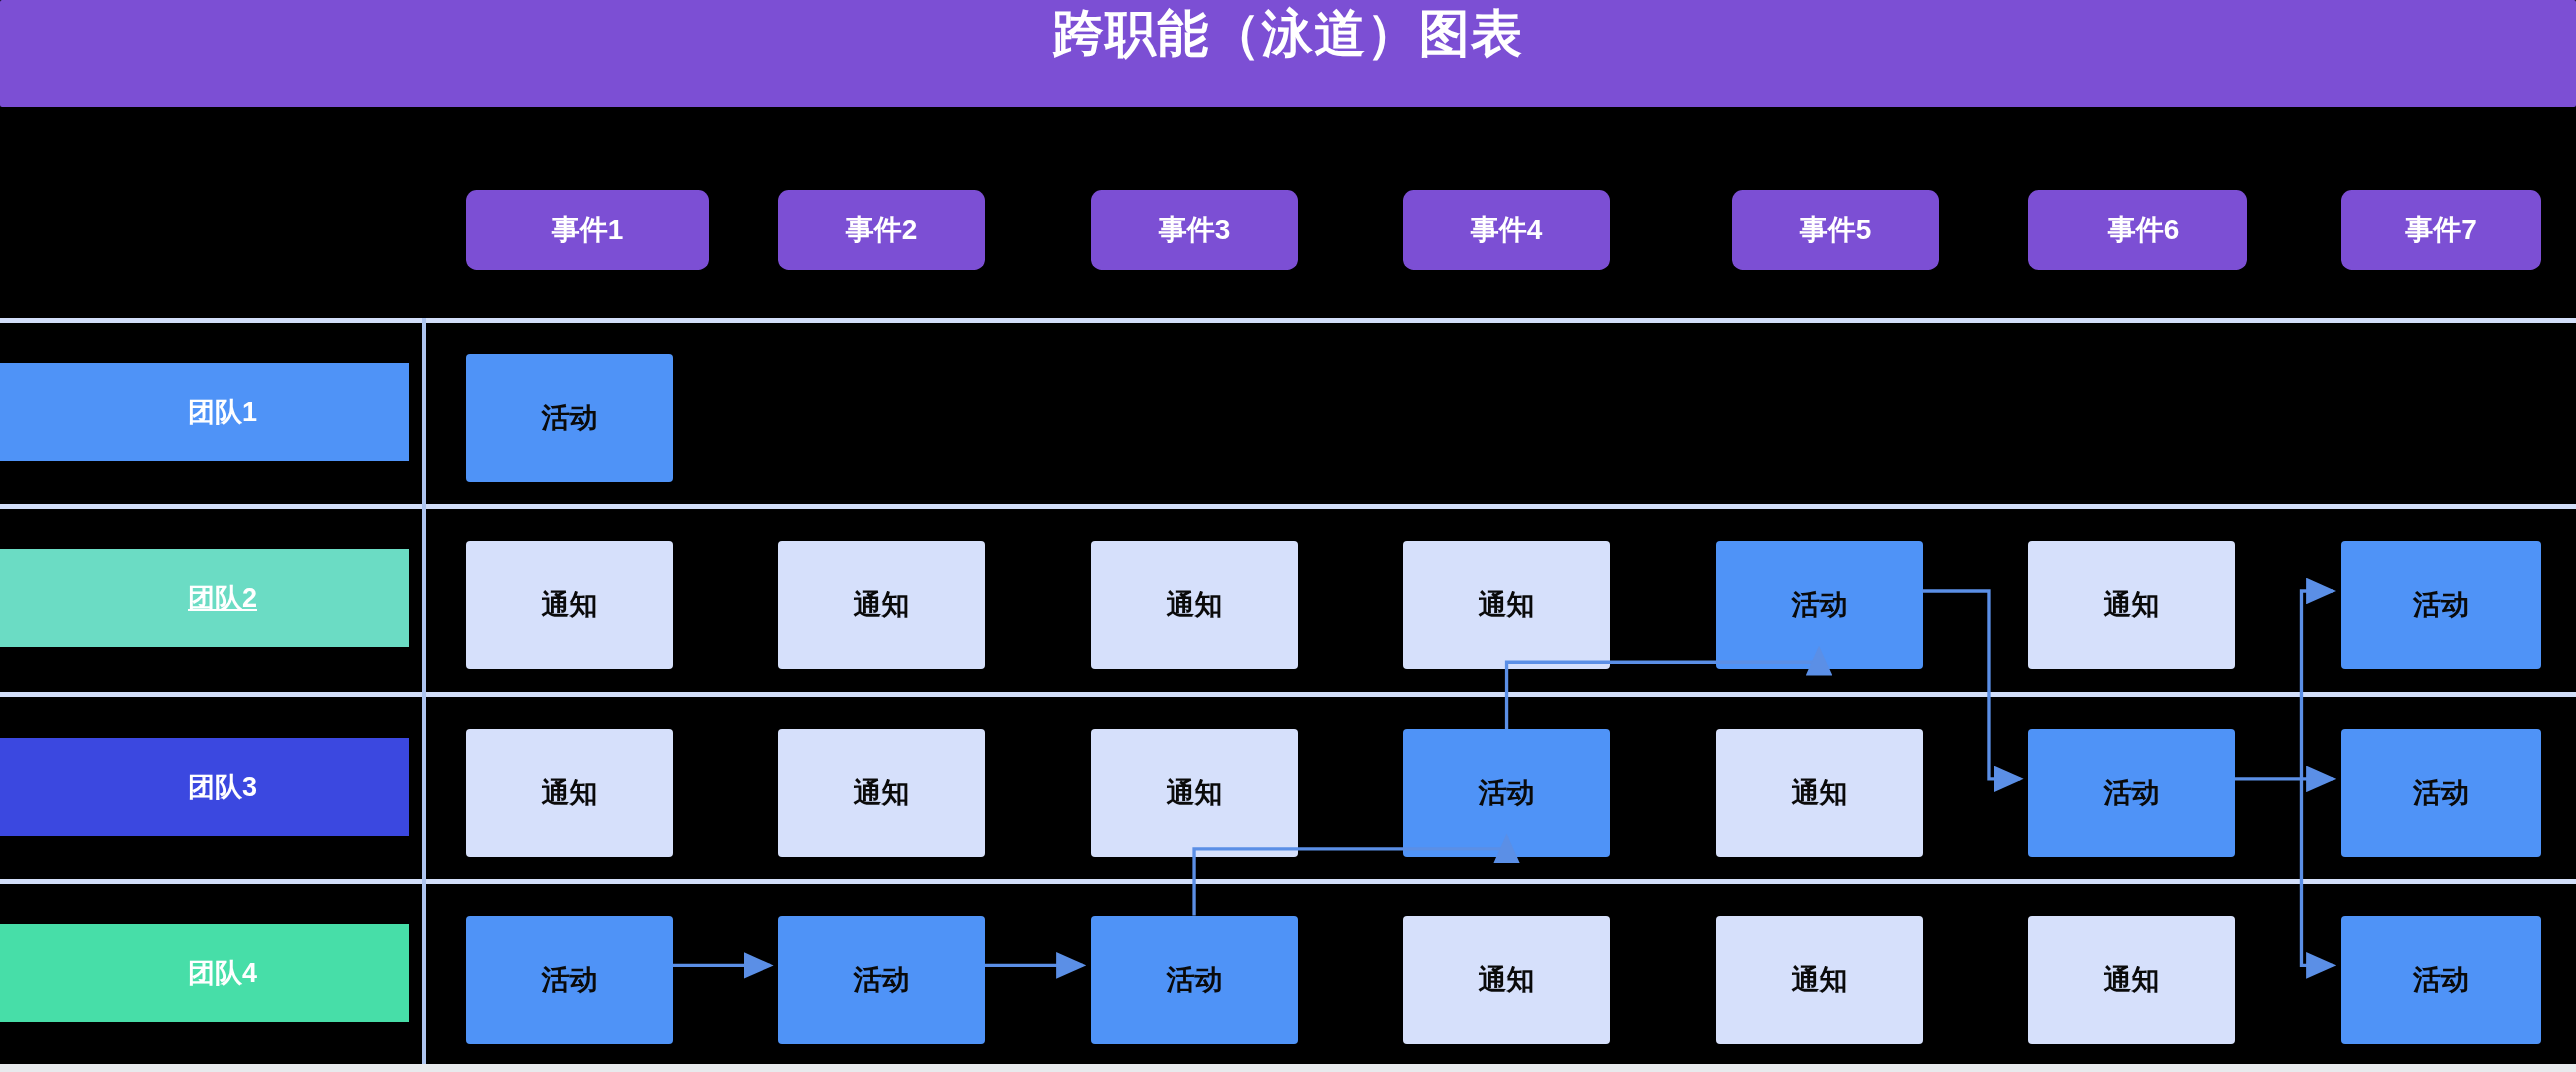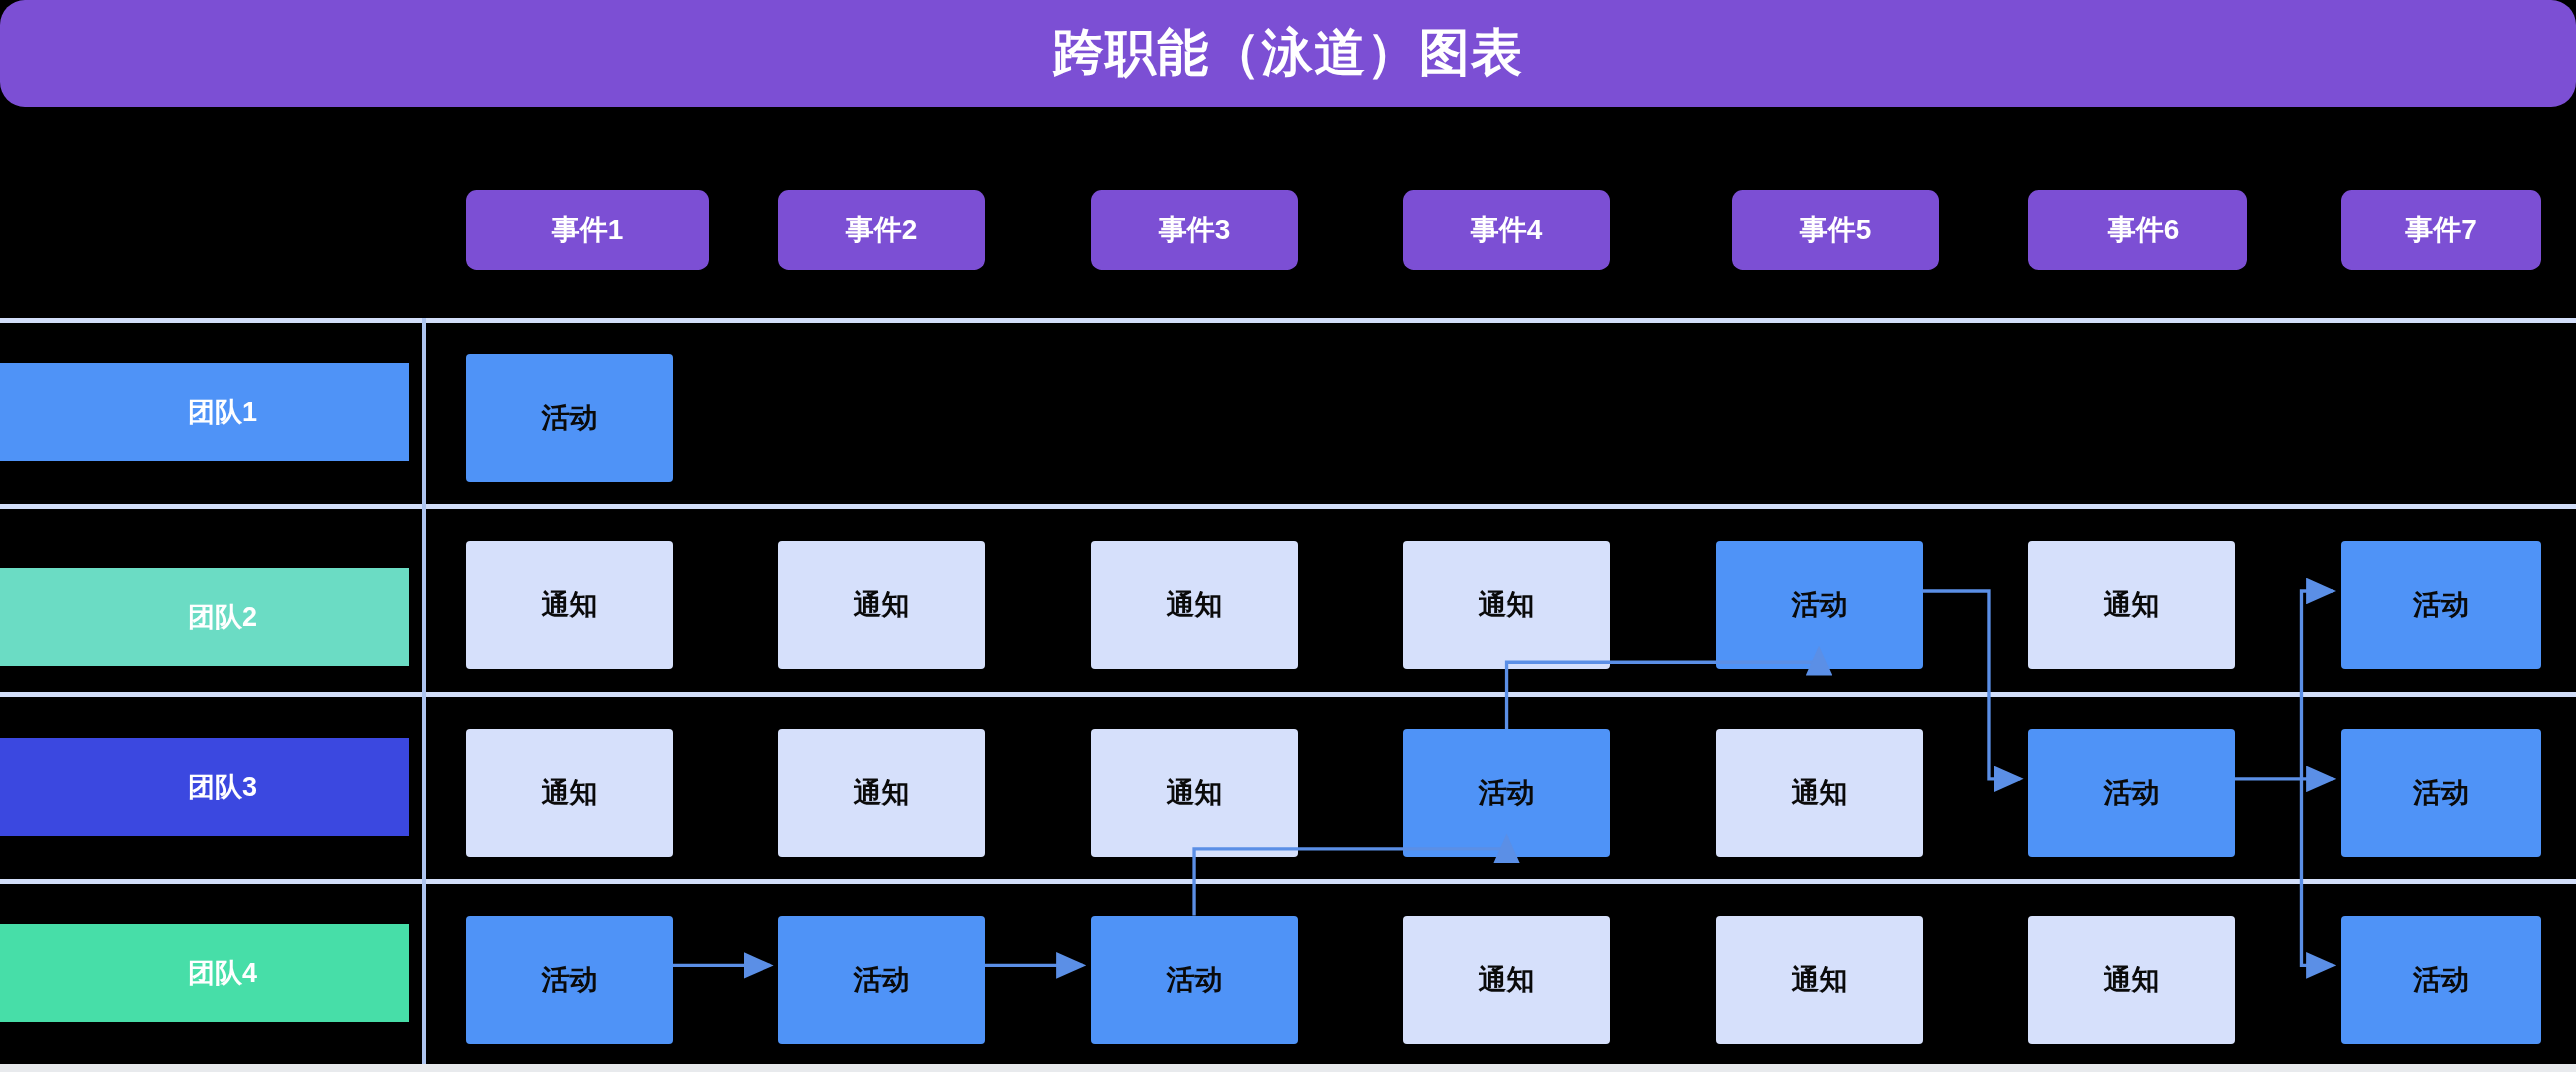--- a/index.html
+++ b/index.html
@@ -4,22 +4,22 @@
 <style>
   html,body{margin:0;padding:0;background:#000;}
   body{
     width:2576px;height:1072px;overflow:hidden;position:relative;
     font-family:"Liberation Sans","DejaVu Sans",sans-serif;
   }
 
   
   #title-bar{
     position:absolute;left:0;top:0;width:2576px;height:107px;
-    background:#7c4fd4;border-radius:25px;
-    display:flex;align-items:center;justify-content:center;
+    background:#7c4fd4;border-radius:2px;
+    display:flex;justify-content:center;
   }
   #title-text{
     color:#ffffff;font-size:51px;font-weight:bold;letter-spacing:1.3px;
     white-space:nowrap;
   }
 
   
   #diagram{position:absolute;left:0;top:0;width:2576px;height:1072px;}
 
   .event-chip{
@@ -77,21 +77,21 @@
   <div id="lane-separators">
       <div class="lane-sep" style="top: 318px; background: rgb(210, 222, 249);"></div>
       <div class="lane-sep" style="top: 504px; background: rgb(210, 222, 249);"></div>
       <div class="lane-sep" style="top: 692px; background: rgb(210, 222, 249);"></div>
       <div class="lane-sep" style="top: 879px; background: rgb(210, 222, 249);"></div>
     </div>
   <div id="v-divider" style="background: rgb(174, 197, 240);"></div>
 
   <div id="lane-labels">
       <div class="lane-label" style="top: 363px; background: rgb(79, 147, 247);">团队1</div>
-      <div class="lane-label" style="top: 568px; background: rgb(107, 220, 196);">团队2</div>
+      <div class="lane-label" style="top: 549px; background: rgb(107, 220, 196); text-decoration: underline;">团队2</div>
       <div class="lane-label" style="top: 738px; background: rgb(59, 72, 224);">团队3</div>
       <div class="lane-label" style="top: 924px; background: rgb(71, 222, 168);">团队4</div>
     </div>
 
   <div id="nodes-layer">
       <div class="node activity" style="left: 466px; top: 354px; width: 207px; background: rgb(79, 147, 247);">活动</div>
       <div class="node notify" style="left: 466px; top: 541px; width: 207px; background: rgb(214, 224, 251);">通知</div>
       <div class="node notify" style="left: 778px; top: 541px; width: 207px; background: rgb(214, 224, 251);">通知</div>
       <div class="node notify" style="left: 1091px; top: 541px; width: 207px; background: rgb(214, 224, 251);">通知</div>
       <div class="node notify" style="left: 1403px; top: 541px; width: 207px; background: rgb(214, 224, 251);">通知</div>

